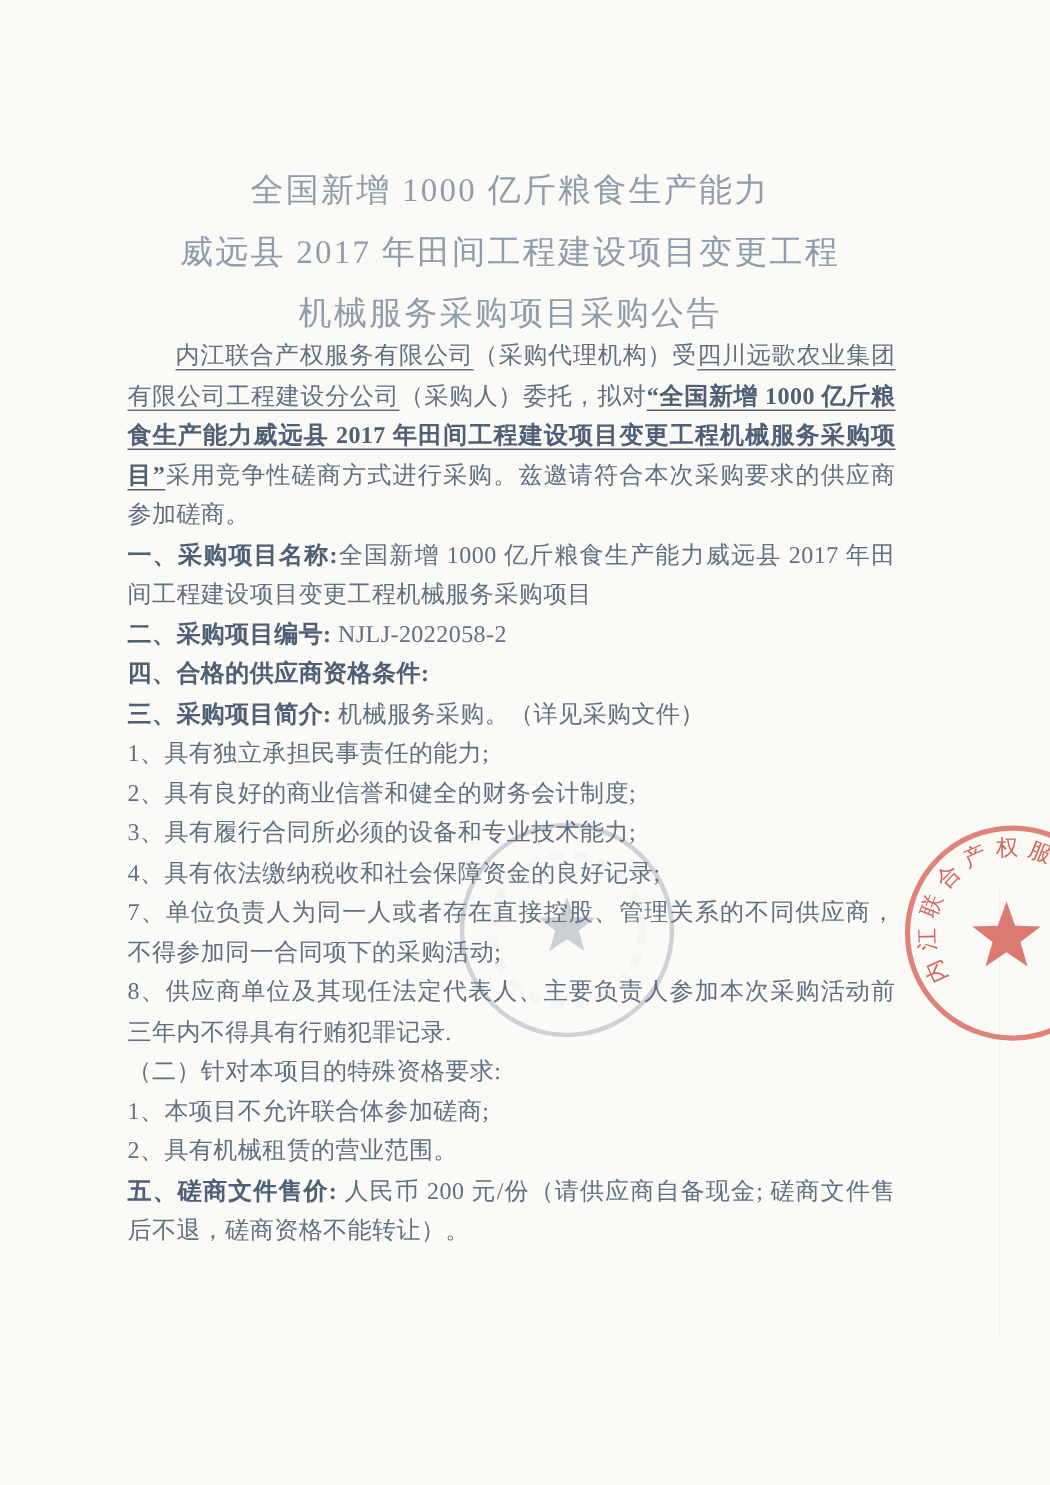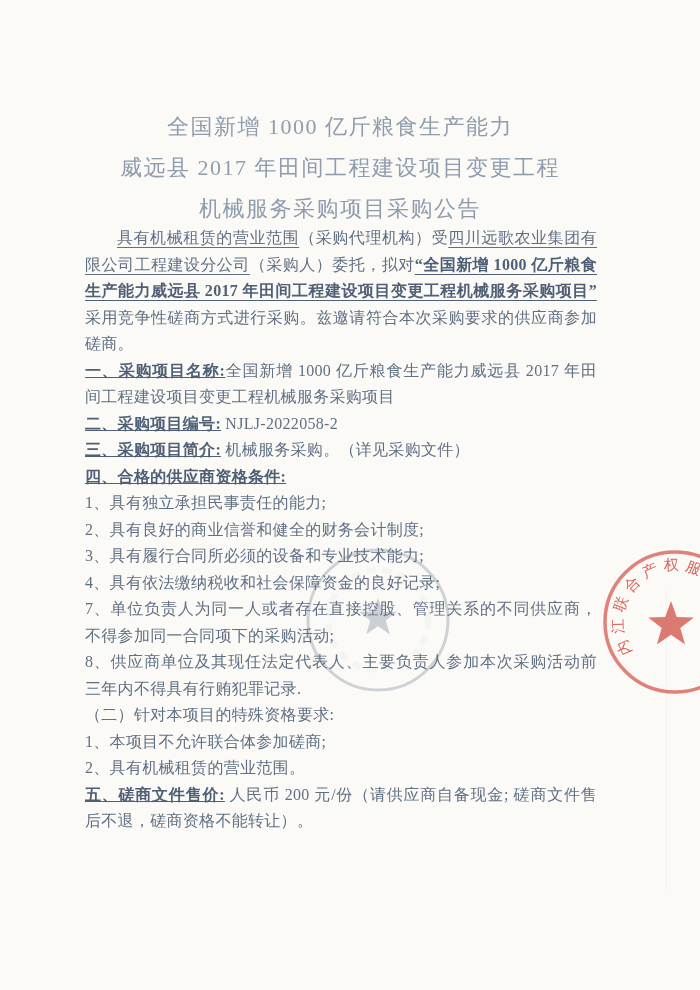--- a/index.html
+++ b/index.html
@@ -24,21 +24,21 @@
   }
   .doc-body {
     position: absolute; left: 85px; top: 225px; width: 512px; z-index: 2;
   }
   .doc-body p {
     margin: 0; font-size: 16px; line-height: 26.5px;
     color: var(--text, #607084);
     text-align: justify; letter-spacing: 0.3px;
   }
   .indent { text-indent: 2em; }
-  .b { font-weight: bold; color: var(--text-bold, #4f6076); text-decoration: underline; }
+  .b { font-weight: bold; color: var(--text-bold, #4f6076); }
   .u {
     text-decoration: underline;
     text-decoration-thickness: 1px;
     text-underline-offset: 4px;
   }
   .seal { position: absolute; z-index: 1; }
   .seal-gray { left: 303px; top: 545px; opacity: 0.55; filter: blur(0.3px); }
   .seal-red  { left: 600px; top: 548px; opacity: 0.92; }
   .seal-red text {
     font-family: "Liberation Serif", "DejaVu Serif", serif;
@@ -76,25 +76,25 @@
       <textPath href="#redArcBottom" startOffset="50%">5110118035</textPath>
     </text>
   </svg>
 
   <div class="doc-title">
       <div class="title-line">全国新增 1000 亿斤粮食生产能力</div>
       <div class="title-line">威远县 2017 年田间工程建设项目变更工程</div>
       <div class="title-line">机械服务采购项目采购公告</div>
     </div>
   <div class="doc-body">
-      <p class="indent"><span class="u">具有机械租赁的营业范围</span><span>（采购代理机构）受</span><span class="u">四川远歌农业集团有限公司工程建设分公司</span><span>（采购人）委托，拟对</span><span class="b u">“全国新增 1000 亿斤粮食生产能力威远县 2017 年田间工程建设项目变更工程机械服务采购项目”</span><span>采用竞争性磋商方式进行采购。兹邀请符合本次采购要求的供应商参加磋商。</span></p>
+      <p class="indent"><span class="u">内江联合产权服务有限公司</span><span>（采购代理机构）受</span><span class="u">四川远歌农业集团有限公司工程建设分公司</span><span>（采购人）委托，拟对</span><span class="b u">“全国新增 1000 亿斤粮食生产能力威远县 2017 年田间工程建设项目变更工程机械服务采购项目”</span><span>采用竞争性磋商方式进行采购。兹邀请符合本次采购要求的供应商参加磋商。</span></p>
       <p><span class="b">一、采购项目名称:</span><span>全国新增 1000 亿斤粮食生产能力威远县 2017 年田间工程建设项目变更工程机械服务采购项目</span></p>
       <p><span class="b">二、采购项目编号:</span><span> NJLJ-2022058-2</span></p>
+      <p><span class="b">四、合格的供应商资格条件:</span></p>
       <p><span class="b">三、采购项目简介:</span><span> 机械服务采购。（详见采购文件）</span></p>
-      <p><span class="b">四、合格的供应商资格条件:</span></p>
       <p><span>1、具有独立承担民事责任的能力;</span></p>
       <p><span>2、具有良好的商业信誉和健全的财务会计制度;</span></p>
       <p><span>3、具有履行合同所必须的设备和专业技术能力;</span></p>
       <p><span>4、具有依法缴纳税收和社会保障资金的良好记录;</span></p>
       <p><span>7、单位负责人为同一人或者存在直接控股、管理关系的不同供应商，不得参加同一合同项下的采购活动;</span></p>
       <p><span>8、供应商单位及其现任法定代表人、主要负责人参加本次采购活动前三年内不得具有行贿犯罪记录.</span></p>
       <p><span>（二）针对本项目的特殊资格要求:</span></p>
       <p><span>1、本项目不允许联合体参加磋商;</span></p>
       <p><span>2、具有机械租赁的营业范围。</span></p>
       <p><span class="b">五、磋商文件售价:</span><span> 人民币 200 元/份（请供应商自备现金; 磋商文件售后不退，磋商资格不能转让）。</span></p>

